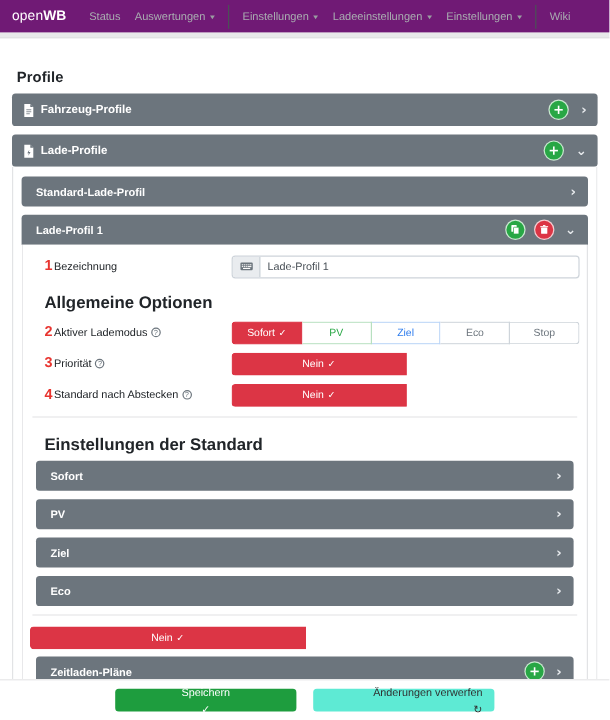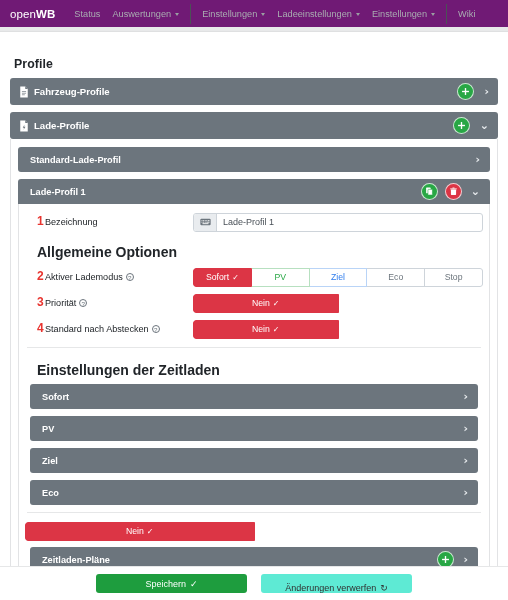--- a/index.html
+++ b/index.html
@@ -277,20 +277,21 @@
     gap: 14px;
   }
   .fbtn {
     height: 19px;
     display: flex; align-items: center; justify-content: center;
     font-size: 9px;
     border-radius: 3px;
     cursor: pointer;
     gap: 4px;
     padding: 0 10px;
+    flex-direction: column;
   }
   .fbtn.save { background: #1e9d3e; color: #fff; width: 151px; }
   .fbtn.discard { background: #5eead4; color: #303030; width: 151px; align-items: flex-end; }
 
   .wrap {
     position: relative;
     width: 508px; height: 600px;
     overflow: hidden;
   }
   .content-scroll { height: 534px; overflow: hidden; }
@@ -503,21 +504,21 @@
                   </div>
                   <div class="bgbtn ja">
                     <span>Ja</span>
                   </div>
                 </div>
               </div>
             </div>
 
             <div class="hr"></div>
 
-            <div class="section-h">Einstellungen der Zeitladen</div>
+            <div class="section-h">Einstellungen der Standard</div>
 
             <div style="padding:0 5px;">
               <div class="inner-row">
                 <span class="ttl">Sofort</span>
                 <span class="chev">›</span>
               </div>
               <div class="inner-row">
                 <span class="ttl">PV</span>
                 <span class="chev">›</span>
               </div>

